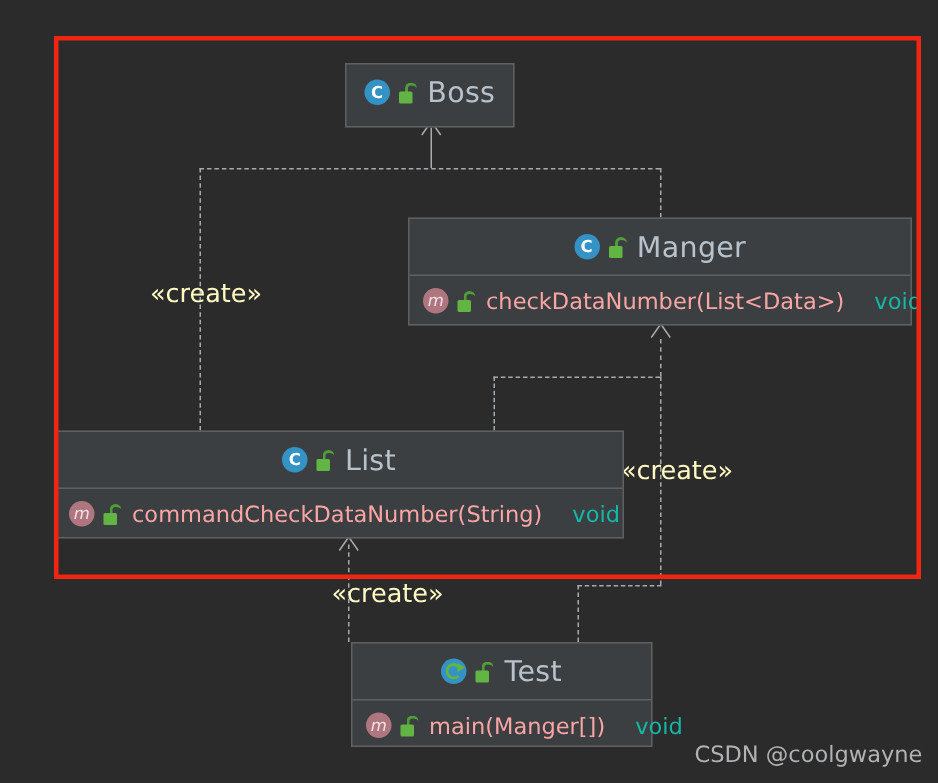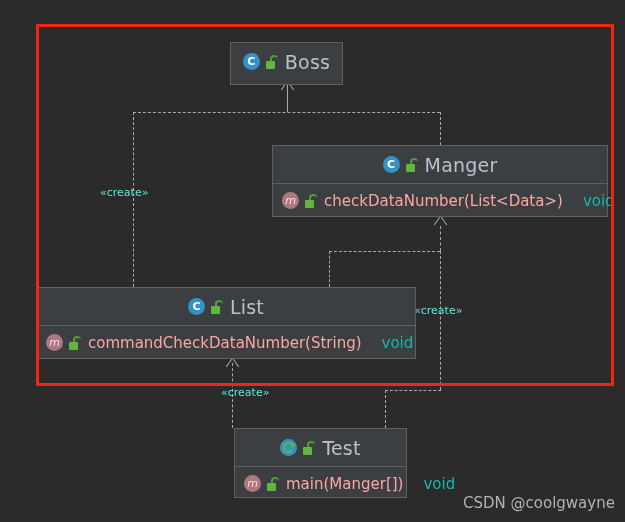--- a/index.html
+++ b/index.html
@@ -191,22 +191,22 @@
     width: 1px;
     height: 11px;
     background: #a8abad;
     transform-origin: top center;
   }
   .arrowhead::before { transform: rotate(-35deg); }
   .arrowhead::after  { transform: rotate(35deg); }
 
   .edge-label {
     position: absolute;
-    color: #5eead4;
-    font-size: 11px;
+    color: #fef9c3;
+    font-size: 17px;
     white-space: nowrap;
     z-index: 4;
   }
 
   .watermark {
     position: absolute;
     color: #b0b2b4;
     font-size: 15px;
     white-space: nowrap;
     z-index: 6;
@@ -277,21 +277,21 @@
     </div>
     <div class="uml-divider"></div>
     <div class="uml-member">
       <span class="icon-method">m</span>
       <span class="icon-lock"></span>
       <span class="member-sig">commandCheckDataNumber(String)</span>
       <span class="member-type">void</span>
     </div>
   </div>
 
-  <div class="uml-class" style="left:234px; top:428px; width:173px; height:70px;">
+  <div class="uml-class" style="left:234px; top:428px; width:201px; height:70px;">
     <div class="uml-header">
       <span class="icon-runnable"></span>
       <span class="icon-lock"></span>
       <span class="uml-name">Test</span>
     </div>
     <div class="uml-divider"></div>
     <div class="uml-member">
       <span class="icon-method">m</span>
       <span class="icon-lock"></span>
       <span class="member-sig">main(Manger[])</span>

